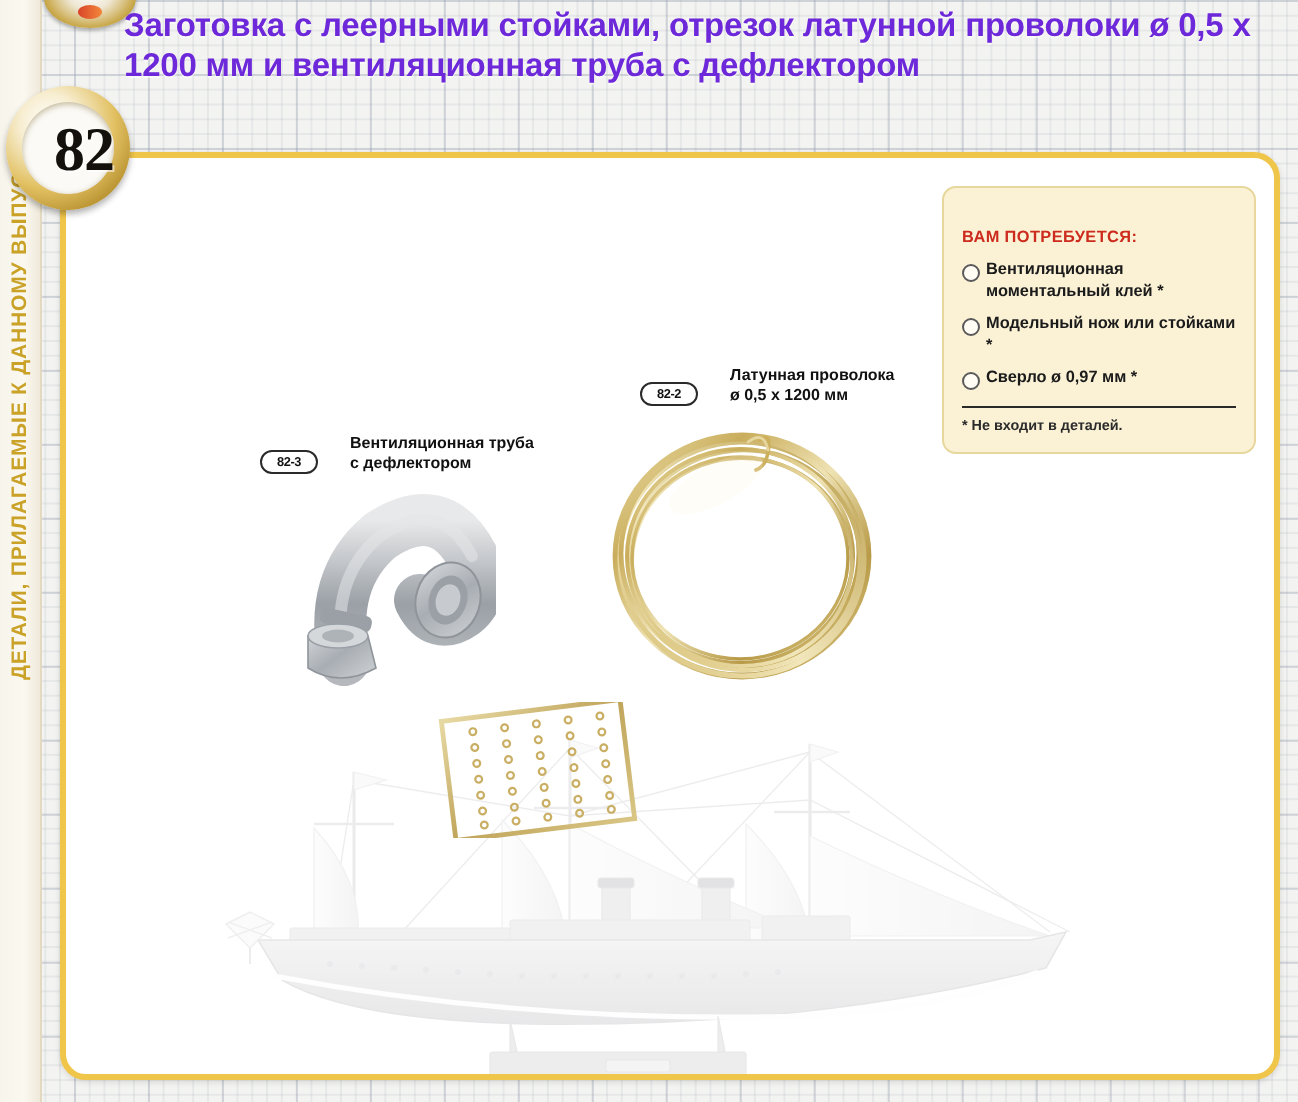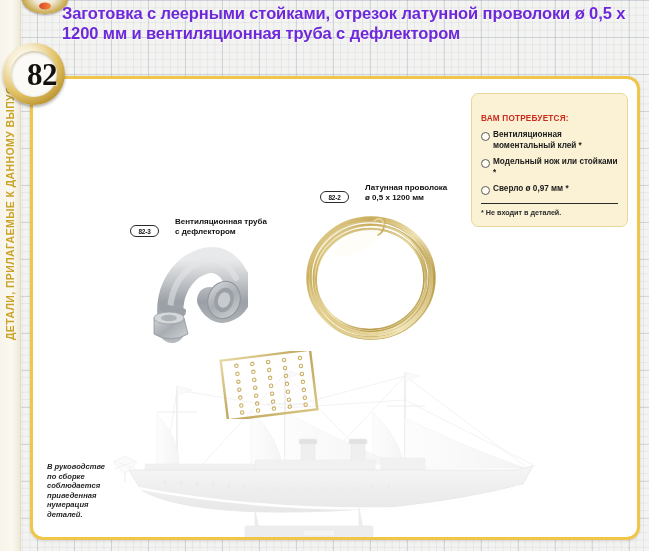--- a/index.html
+++ b/index.html
@@ -452,20 +452,14 @@
       </li>
       <li>
         <span class="bullet"></span>
         <span>Сверло ø 0,97 мм *</span>
       </li>
     </ul>
     <div class="rule"></div>
     <div class="foot">* Не входит в деталей.</div>
   </div>
 
-  <div class="note">В руководстве
-по сборке
-соблюдается
-приведенная
-нумерация
-деталей.</div>
 
 </div>
 
 </body></html>

